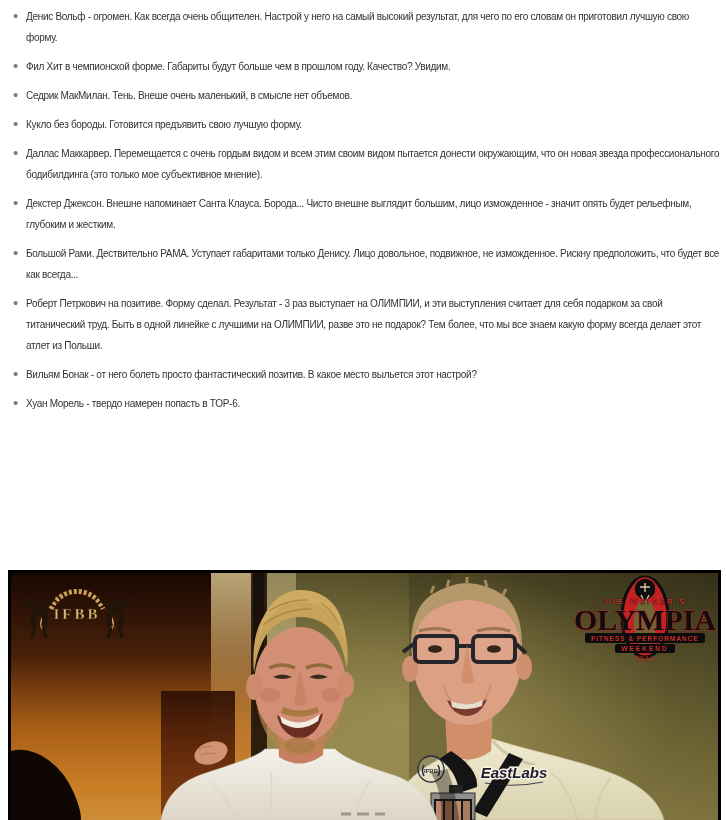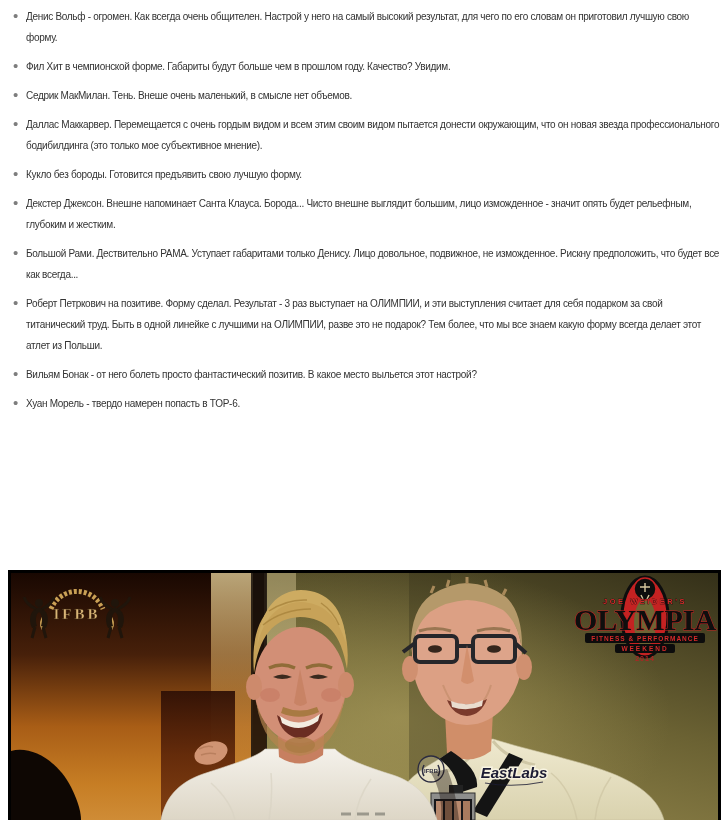--- a/index.html
+++ b/index.html
@@ -27,22 +27,22 @@
   .t-serif { font-family:"Liberation Serif", serif; }
 </style>
 </head>
 <body>
 
 <div class="content">
   <ul class="bullets">
     <li>Денис Вольф - огромен. Как всегда очень общителен. Настрой у него на самый высокий результат, для чего по его словам он приготовил лучшую свою форму.</li>
     <li>Фил Хит в чемпионской форме. Габариты будут больше чем в прошлом году. Качество? Увидим.</li>
     <li>Седрик МакМилан. Тень. Внеше очень маленький, в смысле нет объемов.</li>
+    <li>Кукло без бороды. Готовится предъявить свою лучшую форму.</li>
     <li>Даллас Маккарвер. Перемещается с очень гордым видом и всем этим своим видом пытается донести окружающим, что он новая звезда профессионального бодибилдинга (это только мое субъективное мнение).</li>
-    <li>Кукло без бороды. Готовится предъявить свою лучшую форму.</li>
     <li>Декстер Джексон. Внешне напоминает Санта Клауса. Борода... Чисто внешне выглядит большим, лицо изможденное - значит опять будет рельефным, глубоким и жестким.</li>
     <li>Большой Рами. Дествительно РАМА. Уступает габаритами только Денису. Лицо довольное, подвижное, не изможденное. Рискну предположить, что будет все как всегда...</li>
     <li>Роберт Петркович на позитиве. Форму сделал. Результат - 3 раз выступает на ОЛИМПИИ, и эти выступления считает для себя подарком за свой титанический труд. Быть в одной линейке с лучшими на ОЛИМПИИ, разве это не подарок? Тем более, что мы все знаем какую форму всегда делает этот атлет из Польши.</li>
     <li>Вильям Бонак - от него болеть просто фантастический позитив. В какое место выльется этот настрой?</li>
     <li>Хуан Морель - твердо намерен попасть в TOP-6.</li>
 
   </ul>
 
 </div>
 

